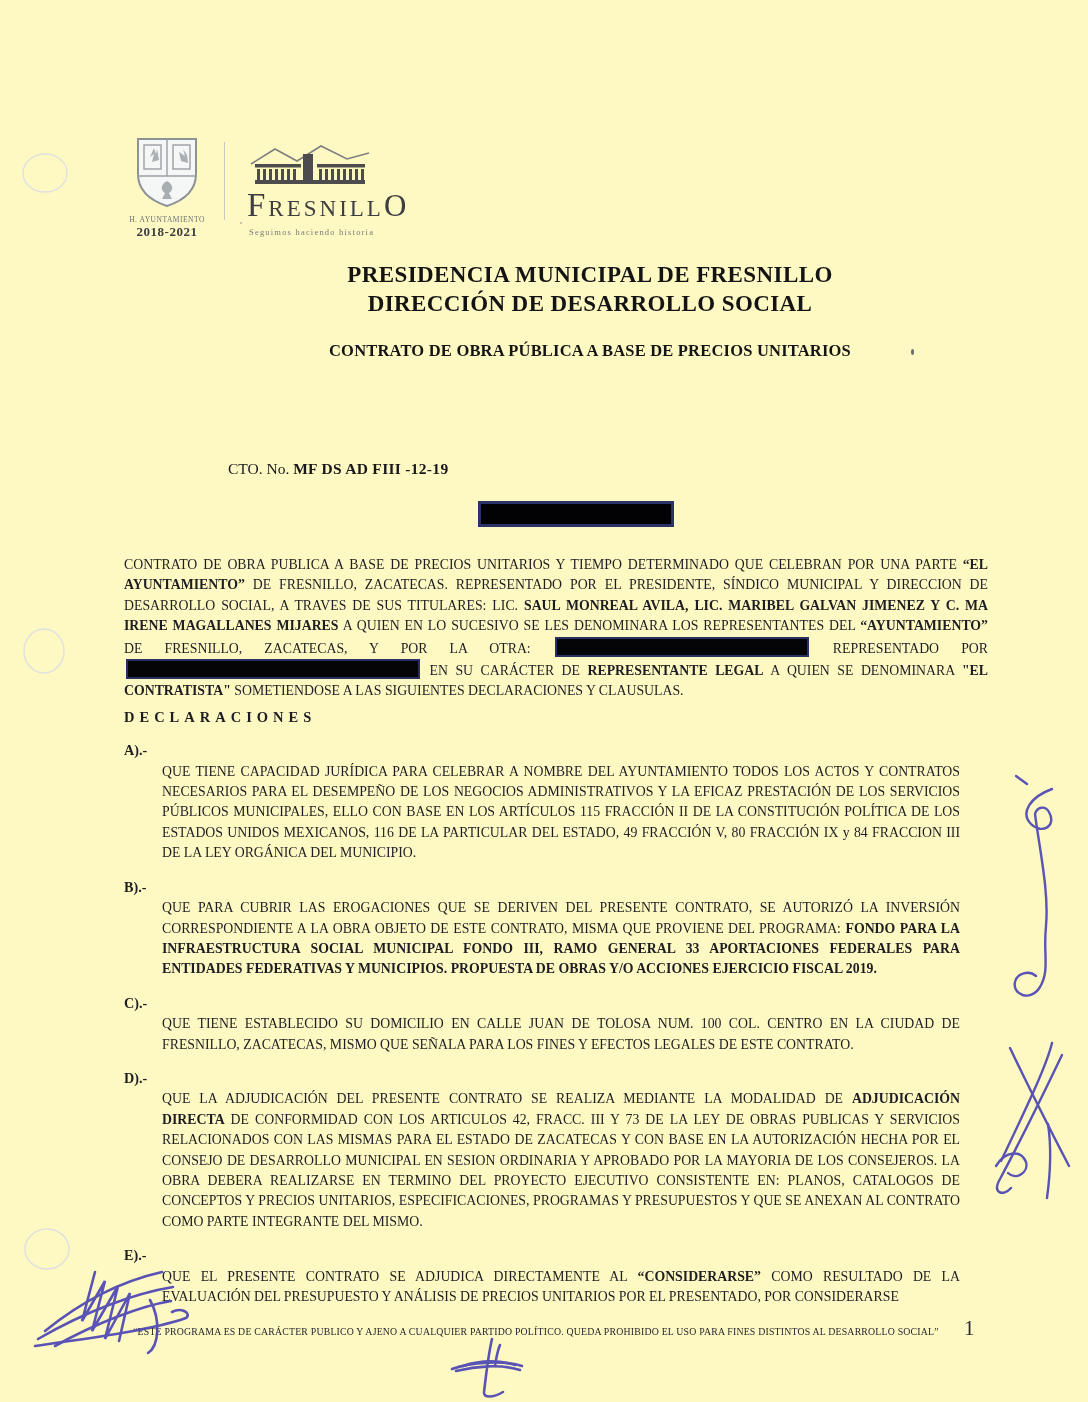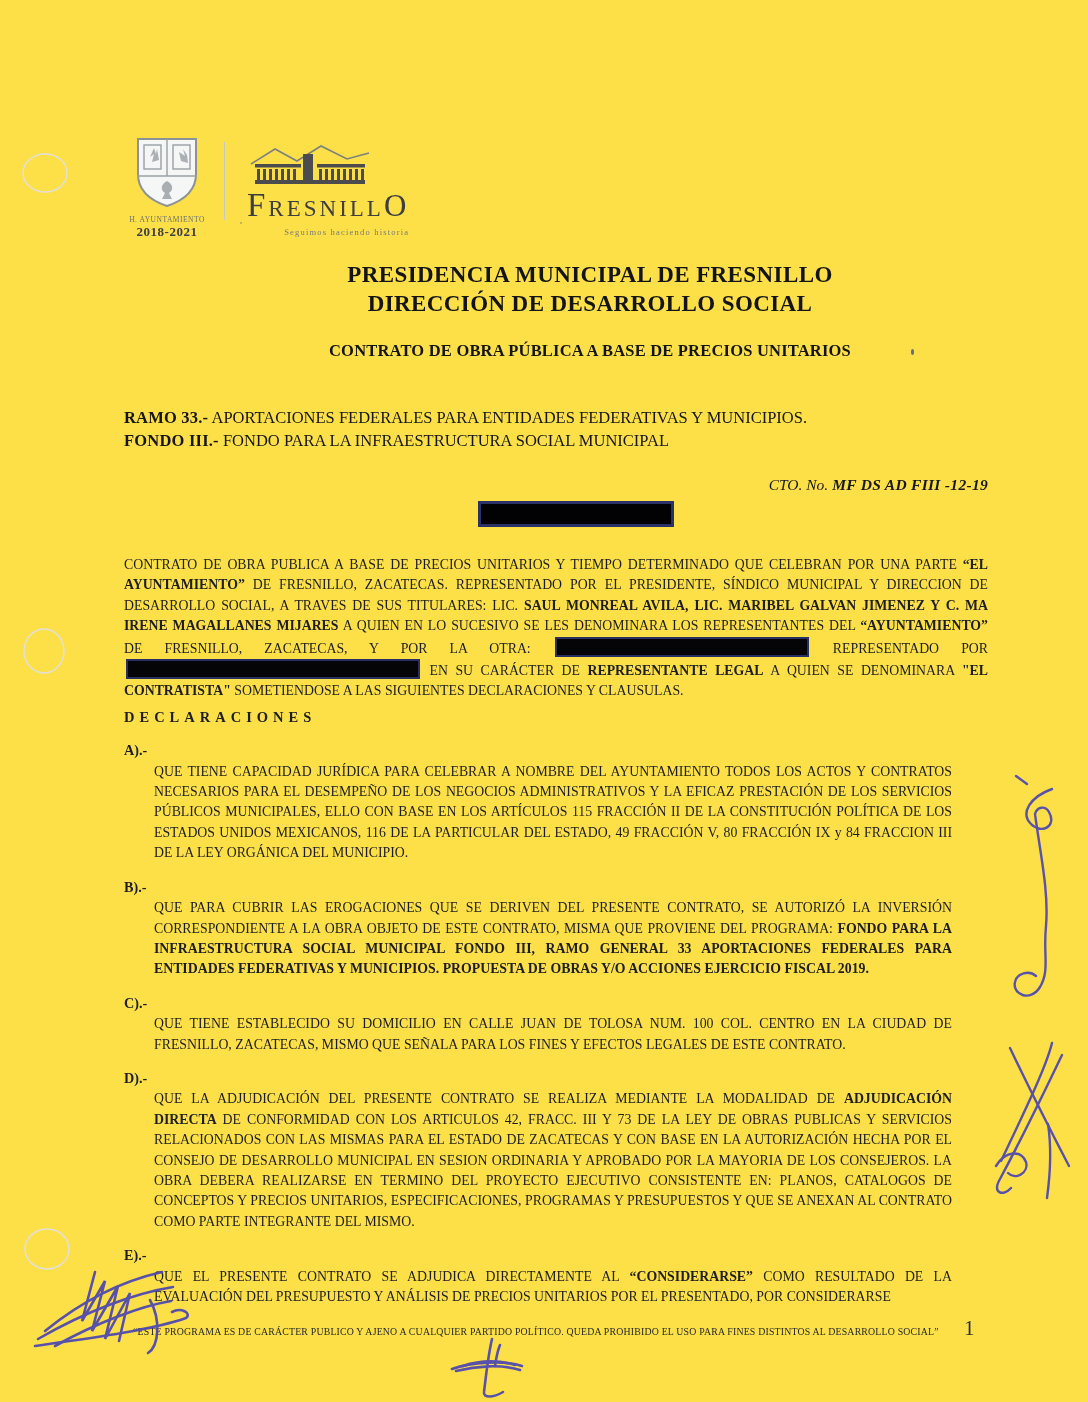--- a/index.html
+++ b/index.html
@@ -1,58 +1,58 @@
 <!DOCTYPE html>
 <html><head>
 <meta charset="utf-8">
 <style>
   html,body{margin:0;padding:0;background:#d9d9d9;}
-  .page{position:relative;width:1088px;height:1402px;background:#fde047;margin:0 auto;
+  .page{position:relative;width:1088px;height:1402px;background:#fef9c3;margin:0 auto;
         font-family:"Liberation Serif","DejaVu Serif",serif;color:#1b1b1b;overflow:hidden;}
 
   
   .logo-row{position:absolute;left:128px;top:136px;display:flex;align-items:flex-start;}
   .crest-block{width:78px;text-align:center;}
   .crest-cap1{font-size:7.5px;color:#6b6f73;letter-spacing:.5px;margin-top:3px;}
   .crest-cap2{font-size:13px;color:#3c3f44;font-weight:bold;letter-spacing:.5px;}
   .logo-divider{width:1px;height:78px;background:#c8c8c8;margin:6px 22px 0 18px;}
   .brand-block{padding-top:8px;}
   .brand-line{color:#3e3e40;letter-spacing:3px;line-height:30px;white-space:nowrap;}
   .brand-first{font-size:33px;}
   .brand-mid{font-size:23px;}
   .brand-last{font-size:31px;}
-  .brand-tagline{font-size:8.5px;color:#77797c;letter-spacing:1.2px;margin-top:1px;margin-left:2px;text-align:right;}
+  .brand-tagline{font-size:8.5px;color:#77797c;letter-spacing:1.2px;margin-top:1px;margin-left:2px;}
 
   
   .title-block{position:absolute;left:90px;top:260px;width:1000px;text-align:center;}
   .title-line{font-size:23px;font-weight:bold;letter-spacing:.4px;color:#141414;line-height:29px;}
   .subtitle{position:absolute;left:90px;top:341px;width:1000px;text-align:center;
             font-size:16.5px;font-weight:bold;color:#141414;letter-spacing:.2px;}
 
   
   .program{position:absolute;left:124px;top:407px;width:880px;font-size:16.5px;line-height:22.5px;color:#15151a;}
   .program b{letter-spacing:.2px;}
 
   
-  .cto-line{position:absolute;left:124px;top:476px;width:864px;text-align:right;text-indent:104px;
-            font-size:15.5px;color:#17171c;font-style:italic;}
+  .cto-line{position:absolute;left:124px;top:460px;width:864px;text-align:left;text-indent:104px;
+            font-size:15.5px;color:#17171c;}
   .cto-line b{letter-spacing:.3px;}
   .redaction-top{position:absolute;left:478px;top:501px;width:190px;height:20px;background:#020204;
                  border:3px solid #2a3268;}
 
   
   .body-text{position:absolute;left:124px;top:555px;width:864px;font-size:13.8px;line-height:20.4px;
              text-align:justify;color:#1d1d22;}
   .body-text strong{font-weight:700;}
   .redact{display:inline-block;height:16px;background:#050508;border:2px solid #272f63;
           vertical-align:-4px;margin:0 2px;}
   .decl-heading{text-align:left;font-weight:bold;font-size:14.5px;letter-spacing:5px;margin-top:5px;}
   .primera{font-weight:bold;font-size:14.2px;margin-top:11px;text-align:left;}
   .sec-label{font-weight:bold;font-size:14.2px;margin-top:13px;text-align:left;}
-  .sec-text{margin-left:30px;width:798px;margin-top:1px;text-align:justify;}
+  .sec-text{margin-left:38px;width:798px;margin-top:1px;text-align:justify;}
 
   
   .footer-disclaimer{position:absolute;left:133px;top:1326px;width:740px;font-size:9.8px;
                      color:#26262a;letter-spacing:.2px;white-space:nowrap;}
   .page-number{position:absolute;left:964px;top:1316px;font-size:21px;color:#2a2a2e;}
 
   .speck{position:absolute;background:#6d6d6d;border-radius:50%;}
 
   
   .overlay{position:absolute;left:0;top:0;pointer-events:none;}
@@ -107,24 +107,20 @@
       <div class="brand-tagline">Seguimos haciendo historia</div>
     </div>
   </div>
 
   <div class="title-block">
     <div class="title-line">PRESIDENCIA MUNICIPAL DE FRESNILLO</div>
     <div class="title-line">DIRECCIÓN DE DESARROLLO SOCIAL</div>
   </div>
   <div class="subtitle">CONTRATO DE OBRA PÚBLICA A BASE DE PRECIOS UNITARIOS</div>
 
-  <div class="program">
-    <div><b>RAMO 33.-</b><span> APORTACIONES FEDERALES PARA ENTIDADES FEDERATIVAS Y MUNICIPIOS.</span></div>
-    <div><b>FONDO III.-</b><span> FONDO PARA LA INFRAESTRUCTURA SOCIAL MUNICIPAL</span></div>
-  </div>
 
   <div class="cto-line"><span>CTO. No. </span><b>MF DS AD FIII -12-19</b></div>
   <div class="redaction-top"></div>
 
   <div class="body-text">
     <div><span>CONTRATO DE OBRA PUBLICA A BASE DE PRECIOS UNITARIOS Y TIEMPO DETERMINADO QUE CELEBRAN POR UNA PARTE </span><strong>“EL AYUNTAMIENTO”</strong><span> DE FRESNILLO, ZACATECAS. REPRESENTADO POR EL PRESIDENTE, SÍNDICO MUNICIPAL Y DIRECCION DE DESARROLLO SOCIAL, A TRAVES DE SUS TITULARES: LIC. </span><strong>SAUL MONREAL AVILA, LIC. MARIBEL GALVAN JIMENEZ Y C. MA IRENE MAGALLANES MIJARES</strong><span> A QUIEN EN LO SUCESIVO SE LES DENOMINARA LOS REPRESENTANTES DEL </span><strong>“AYUNTAMIENTO”</strong><span> DE FRESNILLO, ZACATECAS, Y POR LA OTRA: </span><span class="redact" style="width: 250px;"></span><span> REPRESENTADO POR </span><span class="redact" style="width: 290px;"></span><span> EN SU CARÁCTER DE </span><strong>REPRESENTANTE LEGAL</strong><span> A QUIEN SE DENOMINARA </span><strong>"EL CONTRATISTA"</strong><span> SOMETIENDOSE A LAS SIGUIENTES DECLARACIONES Y CLAUSULAS.</span></div>
     <div class="decl-heading">DECLARACIONES</div>
 
     <div class="sec-label">A).-</div>
     <div class="sec-text"><span>QUE TIENE CAPACIDAD JURÍDICA PARA CELEBRAR A NOMBRE DEL AYUNTAMIENTO TODOS LOS ACTOS Y CONTRATOS NECESARIOS PARA EL DESEMPEÑO DE LOS NEGOCIOS ADMINISTRATIVOS Y LA EFICAZ PRESTACIÓN DE LOS SERVICIOS PÚBLICOS MUNICIPALES, ELLO CON BASE EN LOS ARTÍCULOS 115 FRACCIÓN II DE LA CONSTITUCIÓN POLÍTICA DE LOS ESTADOS UNIDOS MEXICANOS, 116 DE LA PARTICULAR DEL ESTADO, 49 FRACCIÓN V, 80 FRACCIÓN IX y 84 FRACCION III DE LA LEY ORGÁNICA DEL MUNICIPIO.</span></div>

